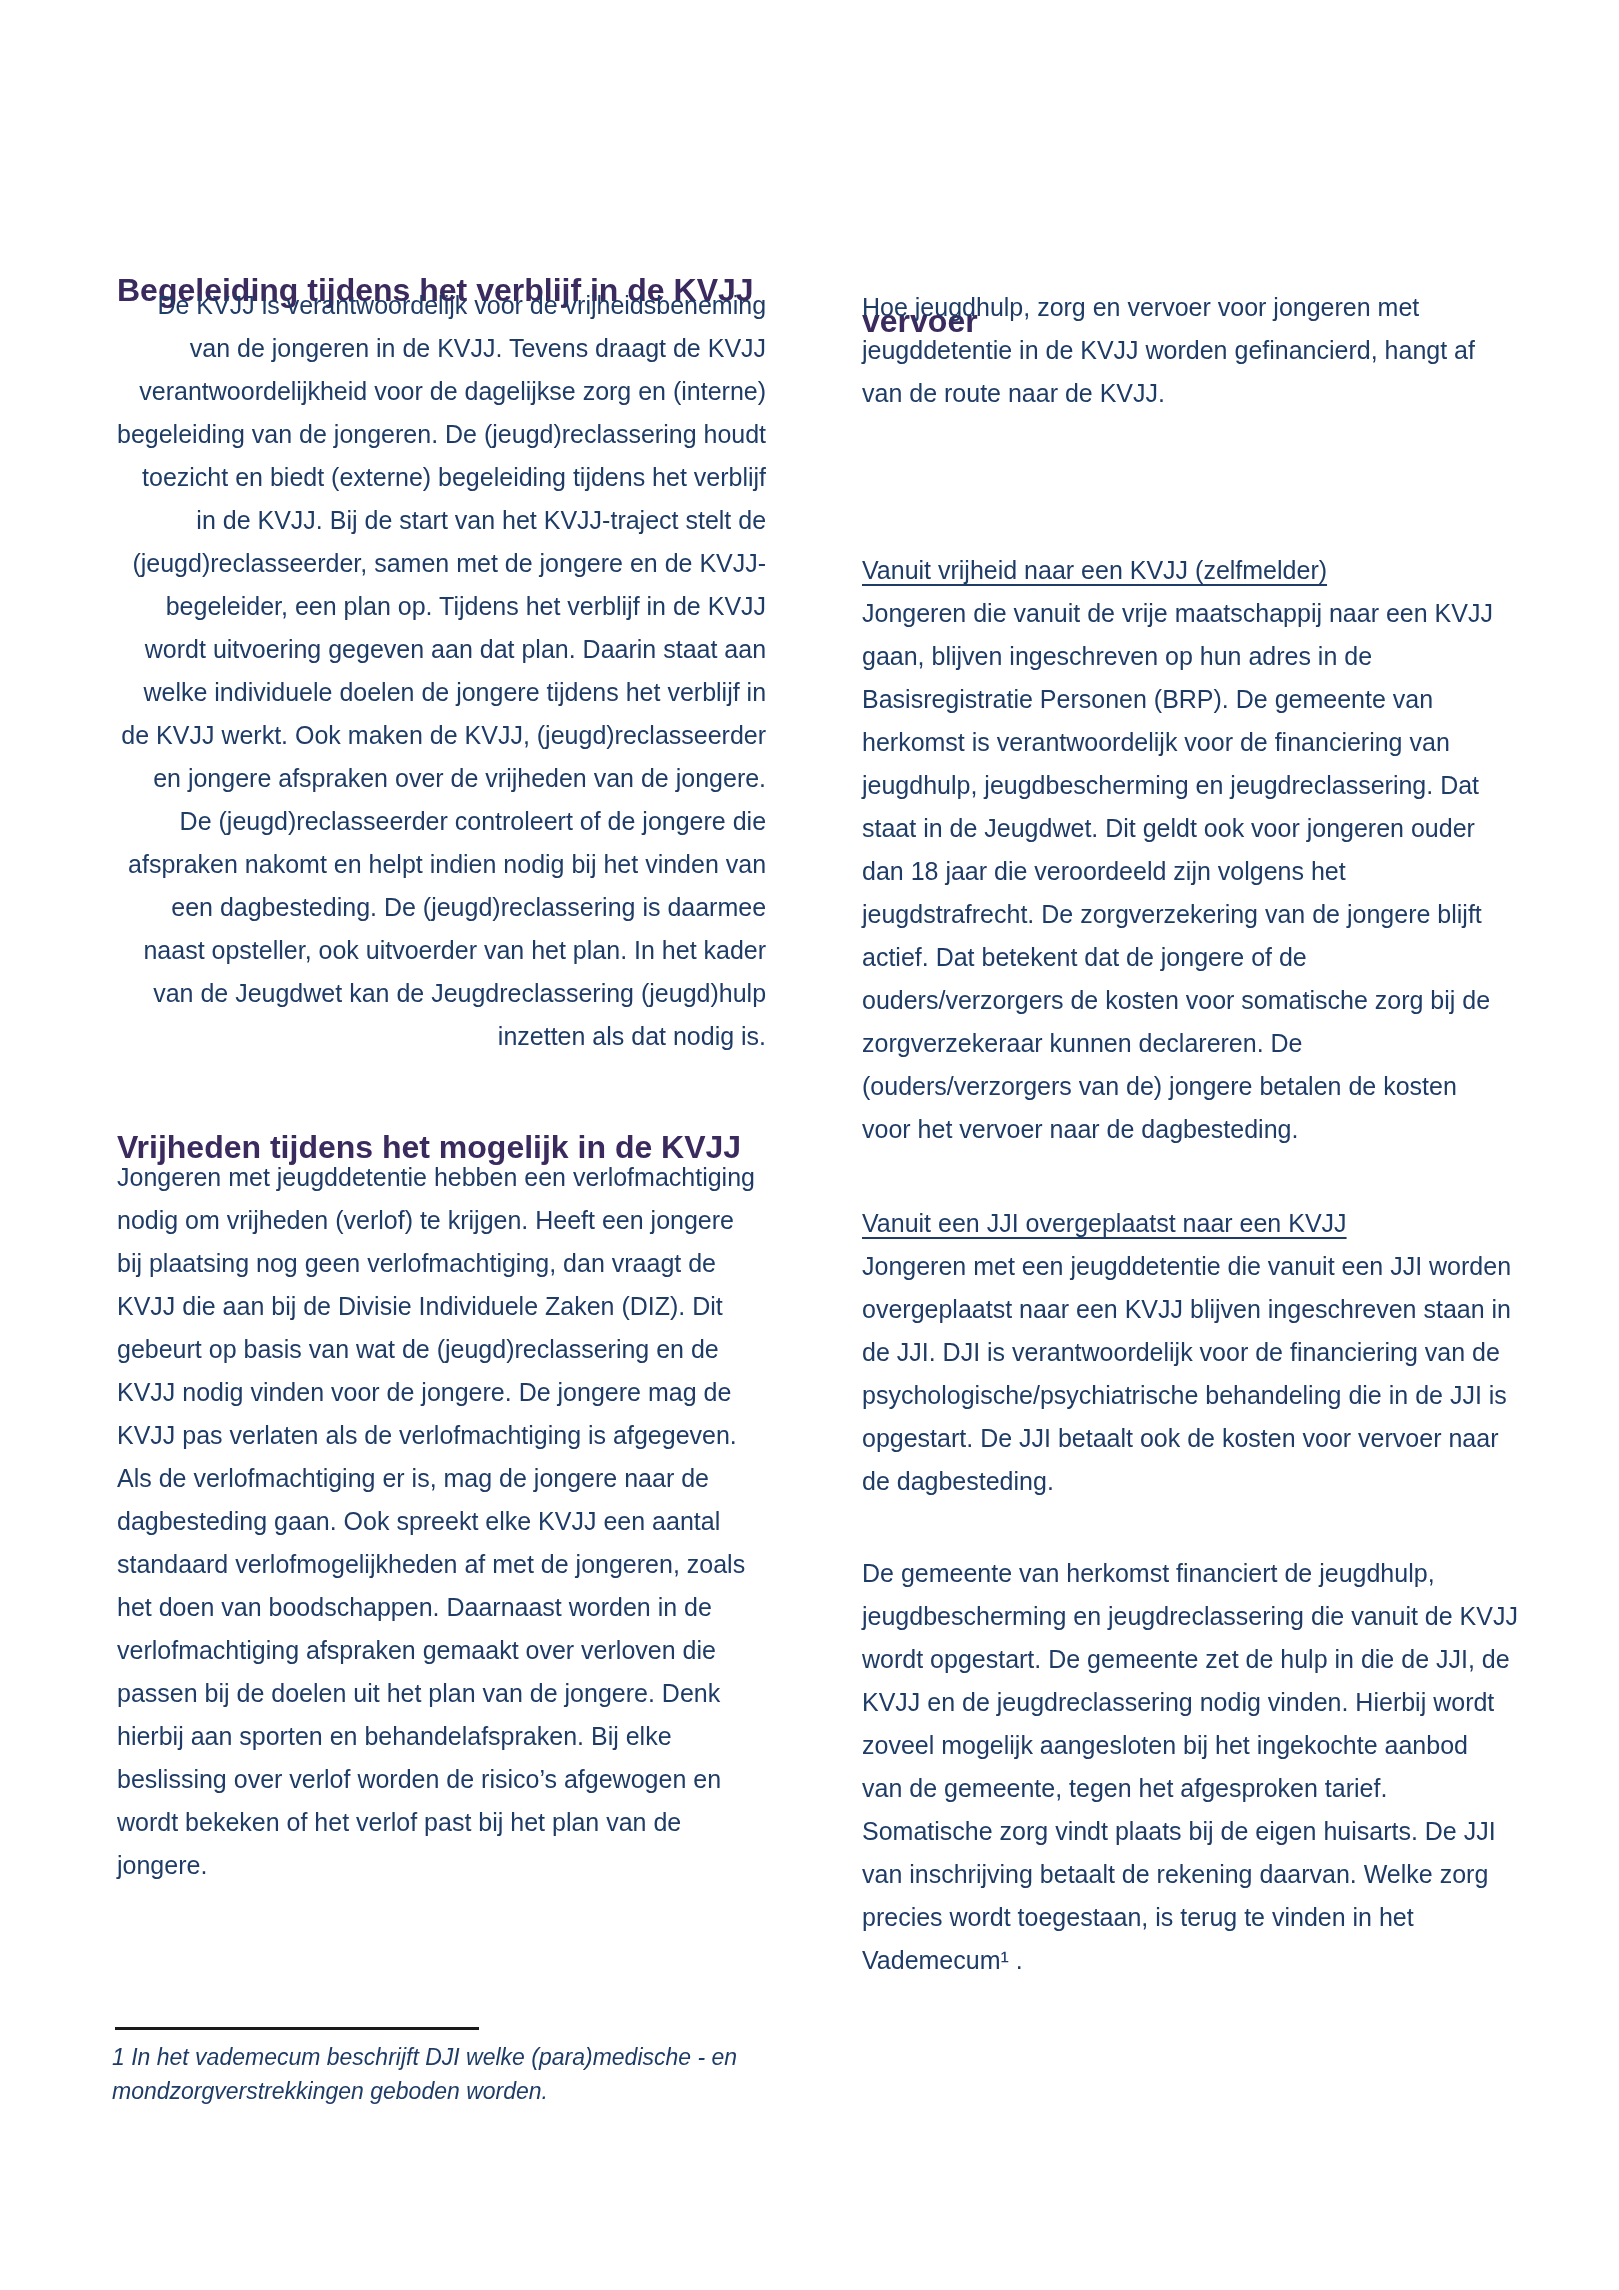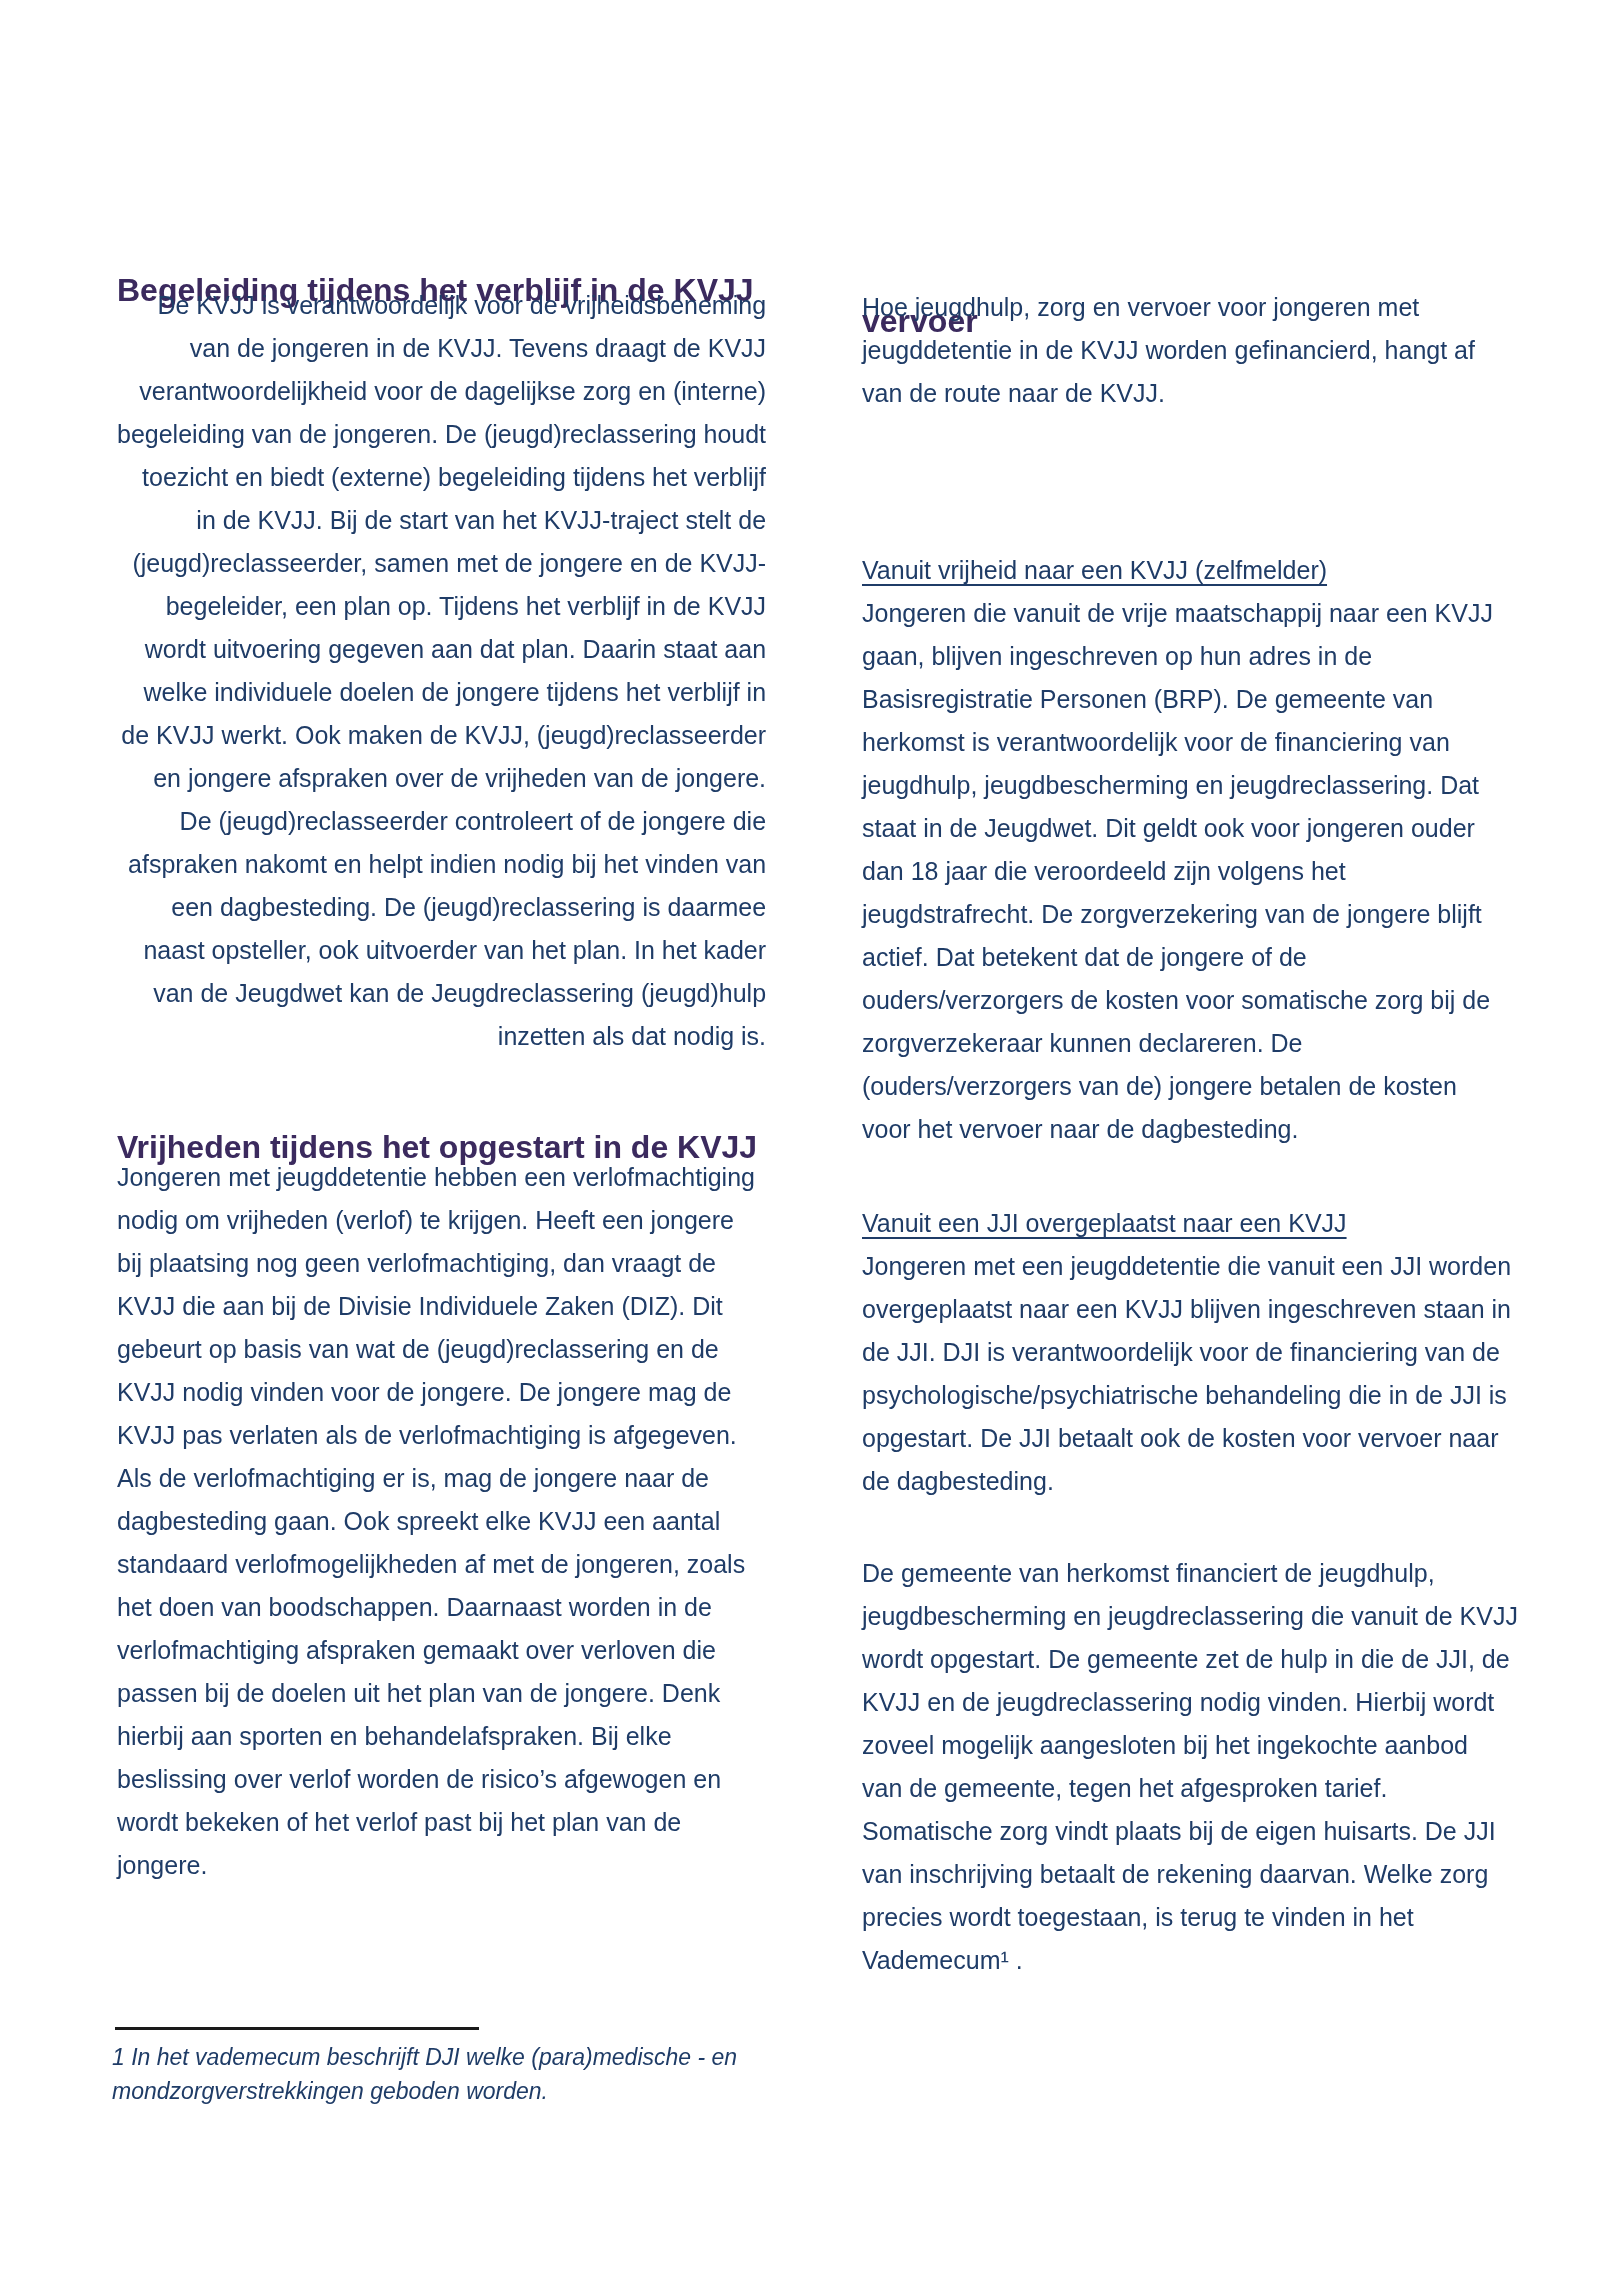--- a/index.html
+++ b/index.html
@@ -68,21 +68,21 @@
 welke individuele doelen de jongere tijdens het verblijf in
 de KVJJ werkt. Ook maken de KVJJ, (jeugd)reclasseerder
 en jongere afspraken over de vrijheden van de jongere.
 De (jeugd)reclasseerder controleert of de jongere die
 afspraken nakomt en helpt indien nodig bij het vinden van
 een dagbesteding. De (jeugd)reclassering is daarmee
 naast opsteller, ook uitvoerder van het plan. In het kader
 van de Jeugdwet kan de Jeugdreclassering (jeugd)hulp
 inzetten als dat nodig is.</div>
 
-<h1 class="abs section-heading" style="left:117px;top:1105px;">Vrijheden tijdens het opgestart in de KVJJ</h1>
+<h1 class="abs section-heading" style="left:117px;top:1105px;">Vrijheden tijdens het mogelijk in de KVJJ</h1>
 
 <div class="abs body-para" style="left:117px;top:1156px;">Jongeren met jeugddetentie hebben een verlofmachtiging
 nodig om vrijheden (verlof) te krijgen. Heeft een jongere
 bij plaatsing nog geen verlofmachtiging, dan vraagt de
 KVJJ die aan bij de Divisie Individuele Zaken (DIZ). Dit
 gebeurt op basis van wat de (jeugd)reclassering en de
 KVJJ nodig vinden voor de jongere. De jongere mag de
 KVJJ pas verlaten als de verlofmachtiging is afgegeven.
 Als de verlofmachtiging er is, mag de jongere naar de
 dagbesteding gaan. Ook spreekt elke KVJJ een aantal

